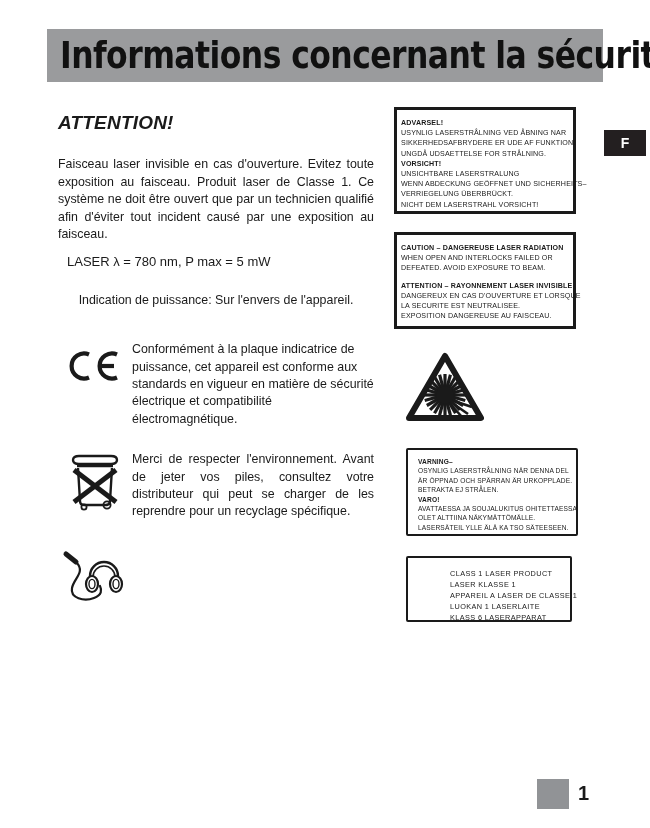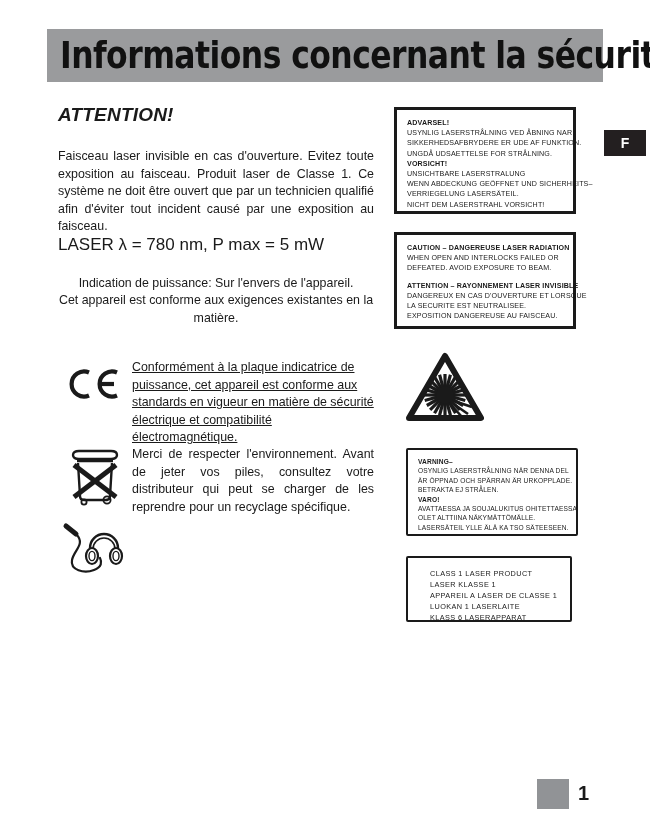--- a/index.html
+++ b/index.html
@@ -65,93 +65,94 @@
     position: absolute;
     left: 58px;
     top: 96px;
     width: 316px;
   }
   #attention-heading {
     font-size: 19px;
     font-weight: bold;
     font-style: italic;
     letter-spacing: 0.2px;
-    margin: 8px 0 22px 0;
+    margin: 16px 0 22px 0;
   }
   .body-par {
     font-size: 12.4px;
     line-height: 17.6px;
     margin: 0;
     text-align: justify;
   }
   .body-par.nojust { text-align: center; }
   #laser-spec {
-    font-size: 17px;
+    font-size: 13px;
     line-height: 17.6px;
-    margin: 0;
+    margin: 9px;
   }
   #power-block { margin-top: 21px; }
 
   
   .icon-row {
     display: flex;
     align-items: flex-start;
+    margin-top: 23px;
   }
   .icon-cell {
     width: 74px;
     flex: 0 0 74px;
     display: flex;
     justify-content: center;
     padding-top: 2px;
   }
   .icon-text {
     flex: 1 1 auto;
     font-size: 12.4px;
     line-height: 17.4px;
     text-align: justify;
   }
-  #ce-row { margin-top: 32px; text-decoration: underline; }
+  #ce-row { margin-top: 32px; }
   #ce-row .icon-text { text-align: left; }
 
   
   #ce-mark {
     font-family: "DejaVu Serif", serif;
     font-size: 34px;
     letter-spacing: 1px;
     line-height: 34px;
     color: #1a1a1a;
     margin-top: 6px;
   }
 
   
   .warn-box {
     position: absolute;
     background: #ffffff;
     border: 3px solid #1a1a1a;
     box-sizing: border-box;
   }
-  .warn-inner { padding: 8px 9px 8px 10px; }
+  .warn-inner { padding: 8px 9px 8px 4px; }
   .warn-line {
     font-size: 7.1px;
     line-height: 10.2px;
     letter-spacing: 0.15px;
     white-space: nowrap;
     color: #1a1a1a;
   }
   .warn-line.bold { font-weight: bold; }
   .warn-line.spacer { height: 7px; }
 
   #box-scandi { left: 394px; top: 107px; width: 182px; height: 107px; }
   #box-caution { left: 394px; top: 232px; width: 182px; height: 97px; }
   #box-varning { left: 406px; top: 448px; width: 172px; height: 88px; border-width: 2px; border-radius: 2px; }
   #box-class1  { left: 406px; top: 556px; width: 166px; height: 66px; border-width: 2px; border-radius: 2px; }
 
   #box-varning .warn-inner { padding: 7px 8px 6px 10px; }
   #box-varning .warn-line { font-size: 6.6px; line-height: 9.4px; }
-  #box-class1 .warn-inner { padding: 10px 8px 8px 22px; }
+  #box-class1 .warn-inner { padding: 10px 8px 8px 22px; margin-left: 20px; }
   #box-class1 .warn-line { font-size: 7.3px; line-height: 11px; letter-spacing: 0.4px; }
 
   
   #laser-symbol {
     position: absolute;
     left: 406px;
     top: 352px;
     width: 78px;
     height: 70px;
   }
@@ -193,21 +194,20 @@
 
 <div id="left-col">
 
   <div id="attention-heading">ATTENTION!</div>
 
   <p class="body-par">Faisceau laser invisible en cas d'ouverture. Evitez toute exposition au faisceau. Produit laser de Classe 1. Ce système ne doit être ouvert que par un technicien qualifié afin d'éviter tout incident causé par une exposition au faisceau.</p>
   <p id="laser-spec">LASER  λ  = 780 nm, P max = 5 mW</p>
 
   <div id="power-block">
     <p class="body-par nojust">Indication de puissance: Sur l'envers de l'appareil.</p>
-    <p class="body-par nojust">Cet appareil est conforme aux exigences existantes en la matière.</p>
   </div>
 
   <div class="icon-row" id="ce-row">
     <div class="icon-cell">
       <div id="ce-mark">
         <svg width="58" height="34" viewBox="0 0 58 34">
           <path d="M23 5.5 A 12.5 12.5 0 1 0 23 28.5" fill="none" stroke="#1a1a1a" stroke-width="4.2" stroke-linecap="butt"></path>
           <path d="M51 5.5 A 12.5 12.5 0 1 0 51 28.5" fill="none" stroke="#1a1a1a" stroke-width="4.2" stroke-linecap="butt"></path>
           <rect x="34" y="14.9" width="14" height="4.2" fill="#1a1a1a"></rect>
         </svg>
@@ -260,21 +260,21 @@
 
 <div class="warn-box" id="box-scandi">
   <div class="warn-inner">
     <div class="warn-line bold">ADVARSEL!</div>
     <div class="warn-line">USYNLIG LASERSTRÅLNING VED ÅBNING NAR</div>
     <div class="warn-line">SIKKERHEDSAFBRYDERE  ER  UDE  AF  FUNKTION.</div>
     <div class="warn-line">UNGDÅ UDSAETTELSE FOR STRÅLNING.</div>
     <div class="warn-line bold">VORSICHT!</div>
     <div class="warn-line">UNSICHTBARE LASERSTRALUNG</div>
     <div class="warn-line">WENN ABDECKUNG GEÖFFNET UND SICHERHEITS–</div>
-    <div class="warn-line">VERRIEGELUNG LASERSÄTEIL.</div>
+    <div class="warn-line">VERRIEGELUNG ÜBERBRÜCKT.</div>
     <div class="warn-line">NICHT DEM LASERSTRAHL VORSICHT!</div>
   </div>
 </div>
 
 <div class="warn-box" id="box-caution">
   <div class="warn-inner">
     <div class="warn-line bold">CAUTION –   DANGEREUSE LASER RADIATION</div>
     <div class="warn-line">WHEN OPEN AND INTERLOCKS FAILED OR</div>
     <div class="warn-line">DEFEATED.  AVOID EXPOSURE TO BEAM.</div>
     <div class="warn-line spacer"></div>

